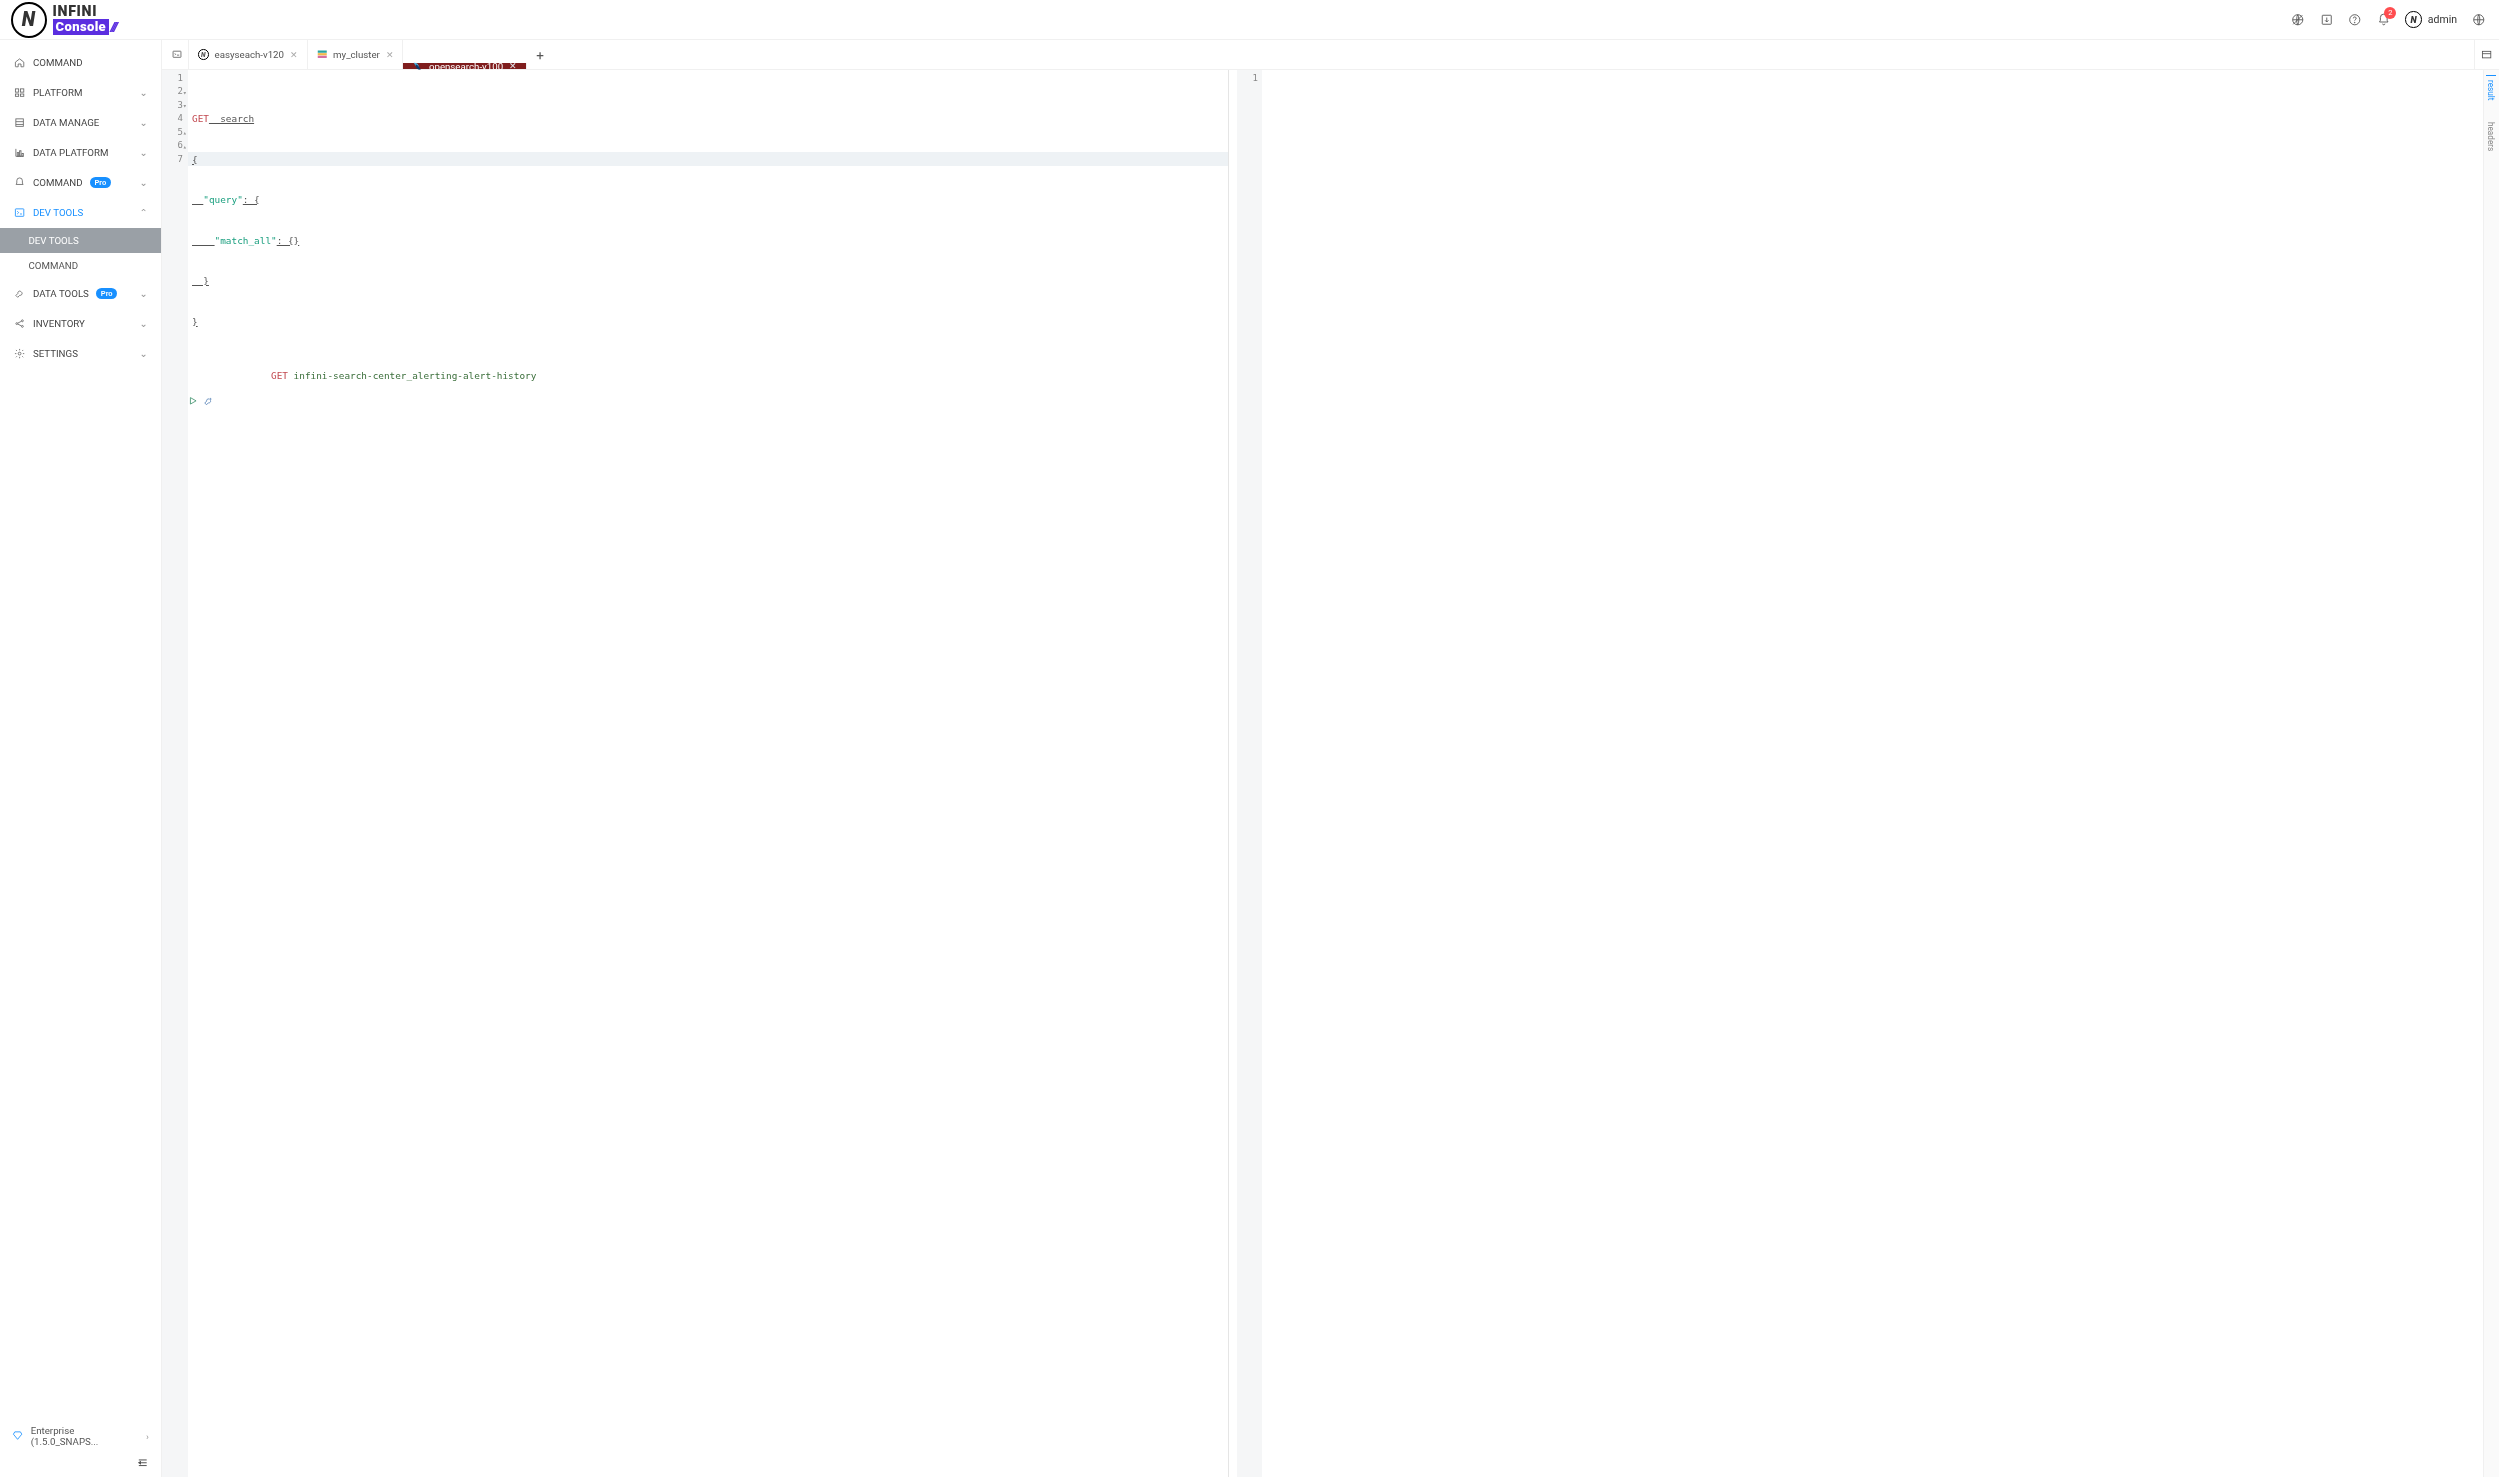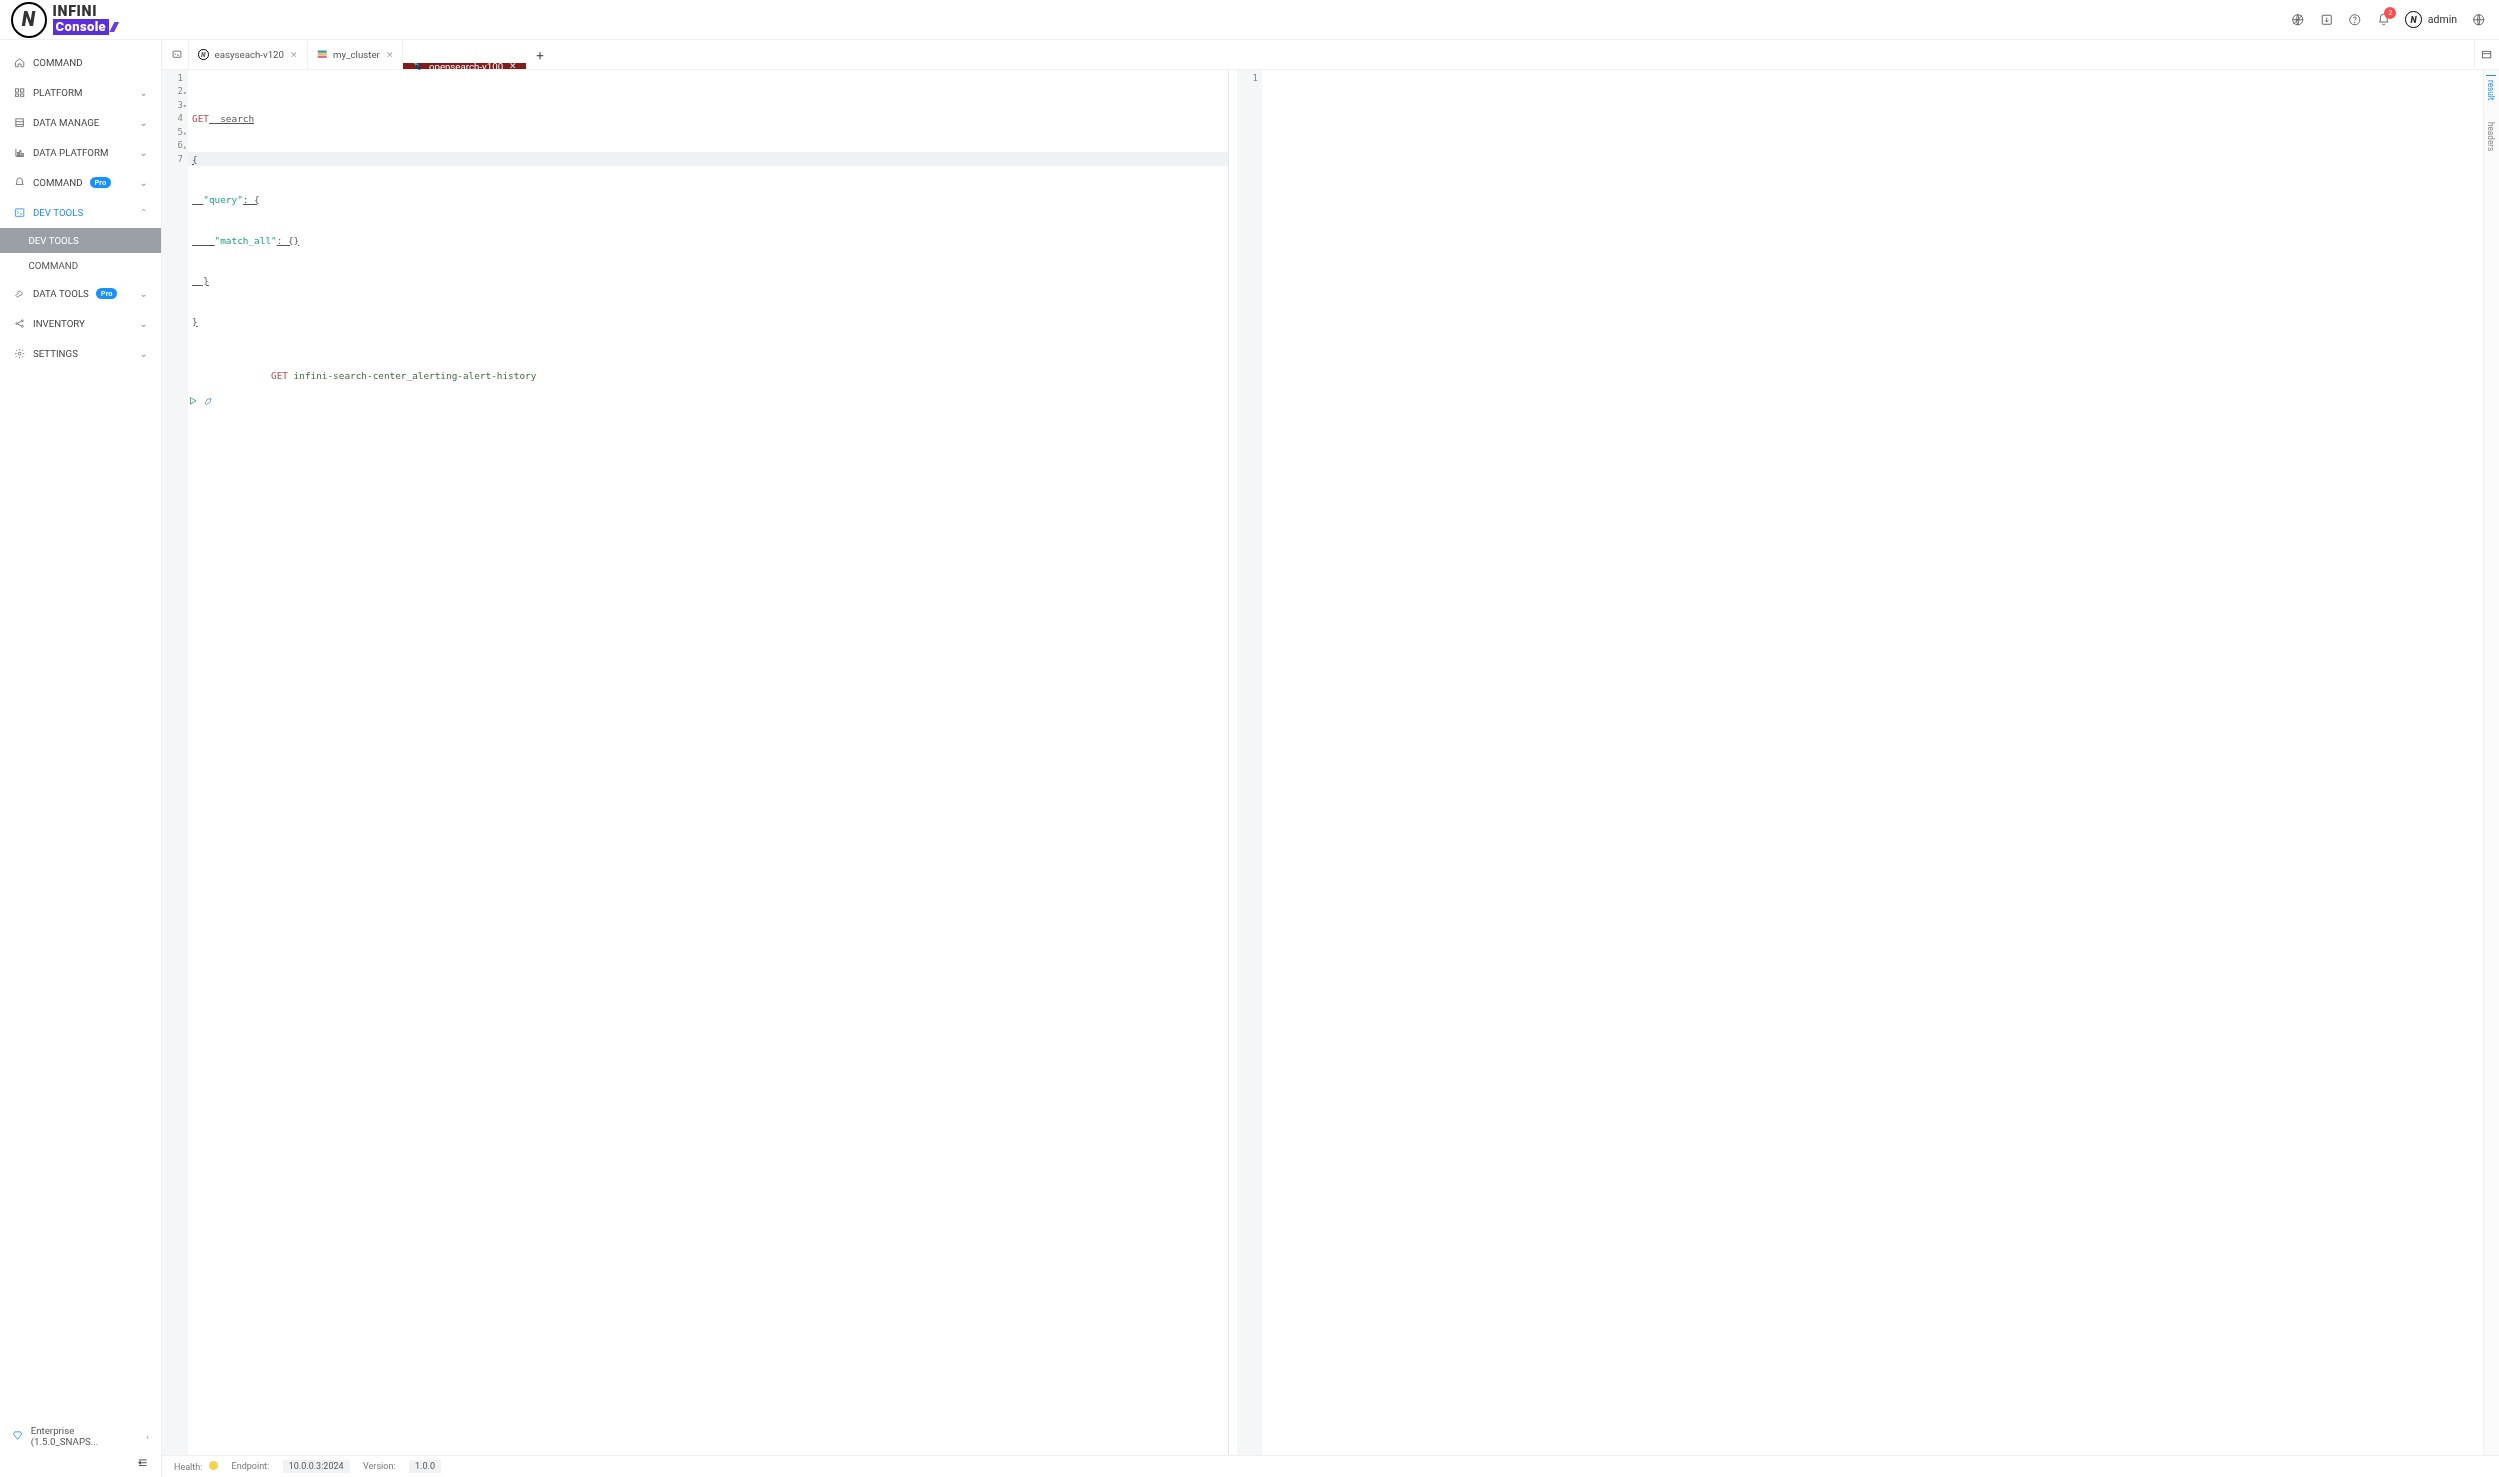--- a/index.html
+++ b/index.html
@@ -354,22 +354,15 @@
           </div>
           <div class="code"></div>
         </div>
       </div>
       <div class="sidetabs">
         <span class="side-label active">result</span>
         <span class="side-label">headers</span>
       </div>
     </div>
 
-    <div class="status">
-      <span><span>Health:</span> <span class="dot"></span></span>
-      <span>Endpoint:</span>
-      <span class="box">10.0.0.3:2024</span>
-      <span>Version:</span>
-      <span class="box">1.0.0</span>
-    </div>
   </div>
 </div>
 
 
 </body></html>

